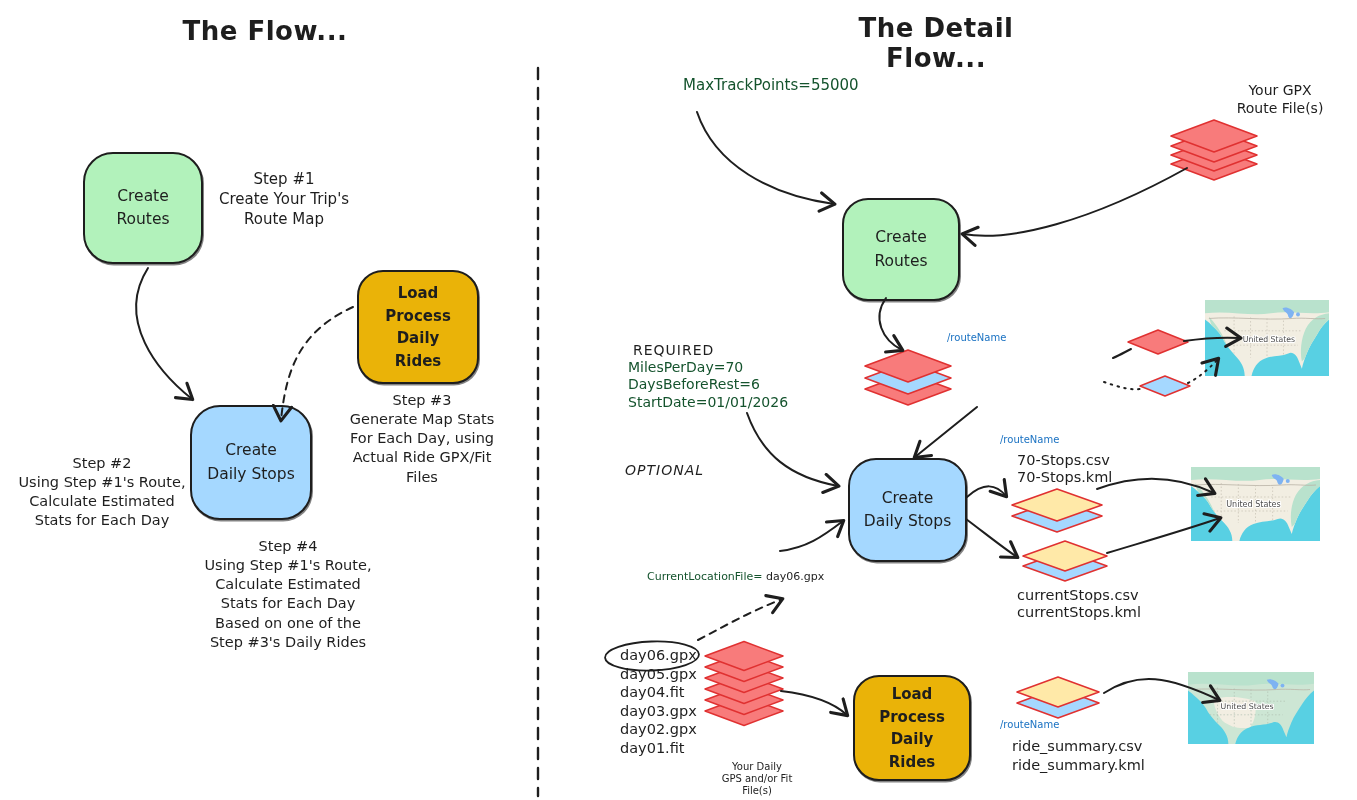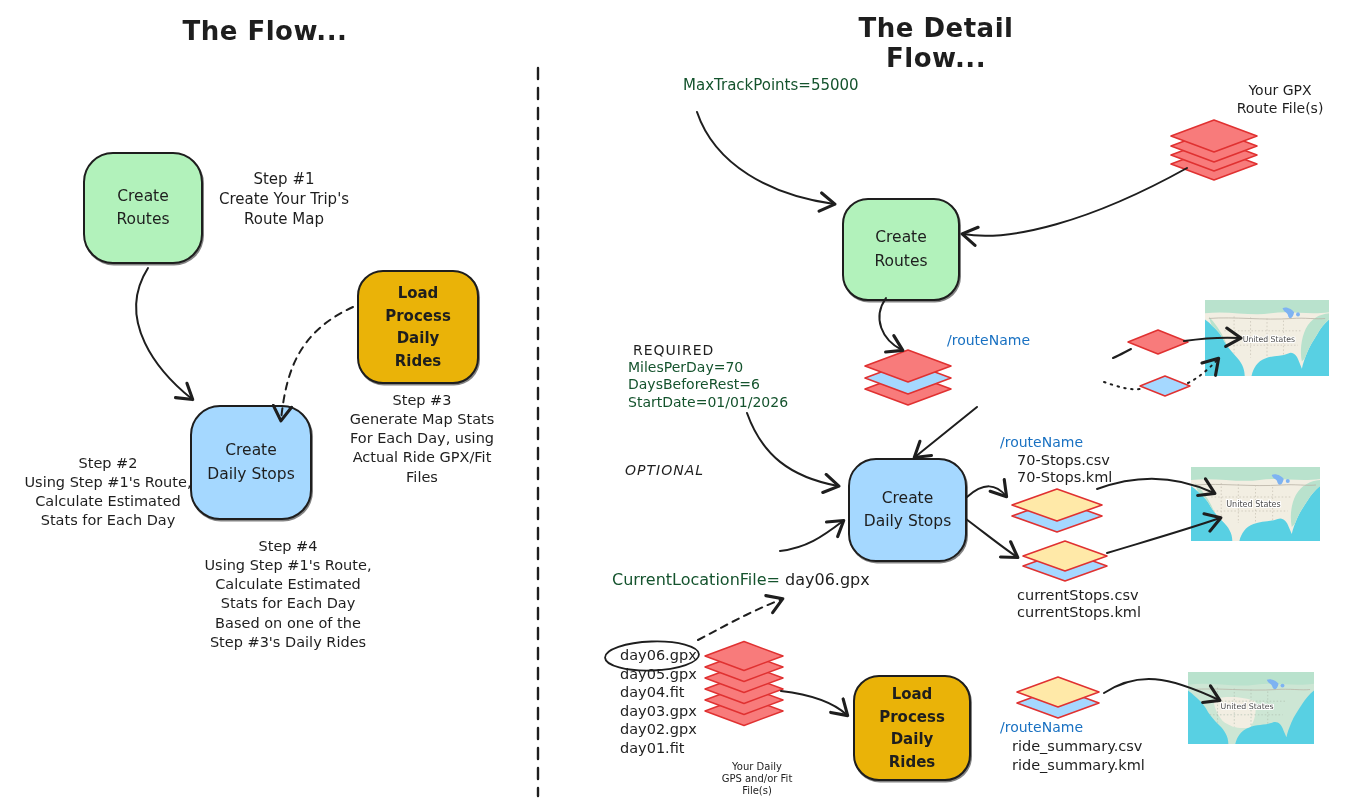--- a/index.html
+++ b/index.html
@@ -13,21 +13,21 @@
     position:absolute; border:2px solid #1e1e1e;
     display:flex; align-items:center; justify-content:center;
     text-align:center; font-size:15.5px; line-height:1.5; white-space:pre-line;
     box-shadow:1px 1.5px 0 rgba(30,30,30,0.55);
   }
   .box.green { background:#b2f2bb; }
   .box.blue  { background:#a5d8ff; }
   .box.pink  { background:#eab308;font-weight:bold; }
   .caption { position:absolute; text-align:center; white-space:pre-line; font-size:14.5px; line-height:1.32; }
   .green-text { color:#14532d; }
-  .blue-text  { color:#1971c2; font-size:14px; }
+  .blue-text  { color:#1971c2; font-size:10px; }
   .code { font-size:14px; line-height:1.24; }
   .filelist { font-size:14.5px; line-height:1.33; }
   .heading-caps { font-size:14px; letter-spacing:1px; }
   svg.overlay { position:absolute; left:0; top:0; pointer-events:none; }
   .mapsvg { position:absolute; display:block; }
 </style>
 </head>
 <body>
 
 <div class="canvas">
@@ -196,21 +196,21 @@
   <div class="caption" style="left:198px; top:170px; width:172px; font-size:15px;">Step #1
 Create Your Trip's
 Route Map</div>
 
   <div class="caption" style="left:343px; top:391px; width:158px;">Step #3
 Generate Map Stats
 For Each Day, using
 Actual Ride GPX/Fit
 Files</div>
 
-  <div class="caption" style="left:20px; top:454px; width:176px;">Step #2
+  <div class="caption" style="left:14px; top:454px; width:176px;">Step #2
 Using Step #1's Route,
 Calculate Estimated
 Stats for Each Day</div>
 
   <div class="caption" style="left:199px; top:537px; width:178px;">Step #4
 Using Step #1's Route,
 Calculate Estimated
 Stats for Each Day
 Based on one of the
 Step #3's Daily Rides</div>
@@ -225,21 +225,21 @@
   <div class="abs blue-text" style="left:947px; top:332px;">/routeName</div>
 
   <div class="abs heading-caps" style="left:633px; top:342px;">REQUIRED</div>
   <div class="abs green-text code" style="left:628px; top:359px;">
     <div>MilesPerDay=70</div>
     <div>DaysBeforeRest=6</div>
     <div>StartDate=01/01/2026</div>
   </div>
 
   <div class="abs heading-caps" style="left:625px; top:462px; font-style:italic;">OPTIONAL</div>
-  <div class="abs" style="left:612px; top:570px; font-size:16px;">
+  <div class="abs" style="left:647px; top:570px; font-size:11px;">
     <span class="green-text">CurrentLocationFile=</span>
     <span>day06.gpx</span>
   </div>
 
   <div class="abs blue-text" style="left:1000px; top:434px;">/routeName</div>
   <div class="abs filelist" style="left:1017px; top:452px; line-height:1.2;">
     <div>70-Stops.csv</div>
     <div>70-Stops.kml</div>
   </div>
   <div class="abs filelist" style="left:1017px; top:587px; line-height:1.2;">

